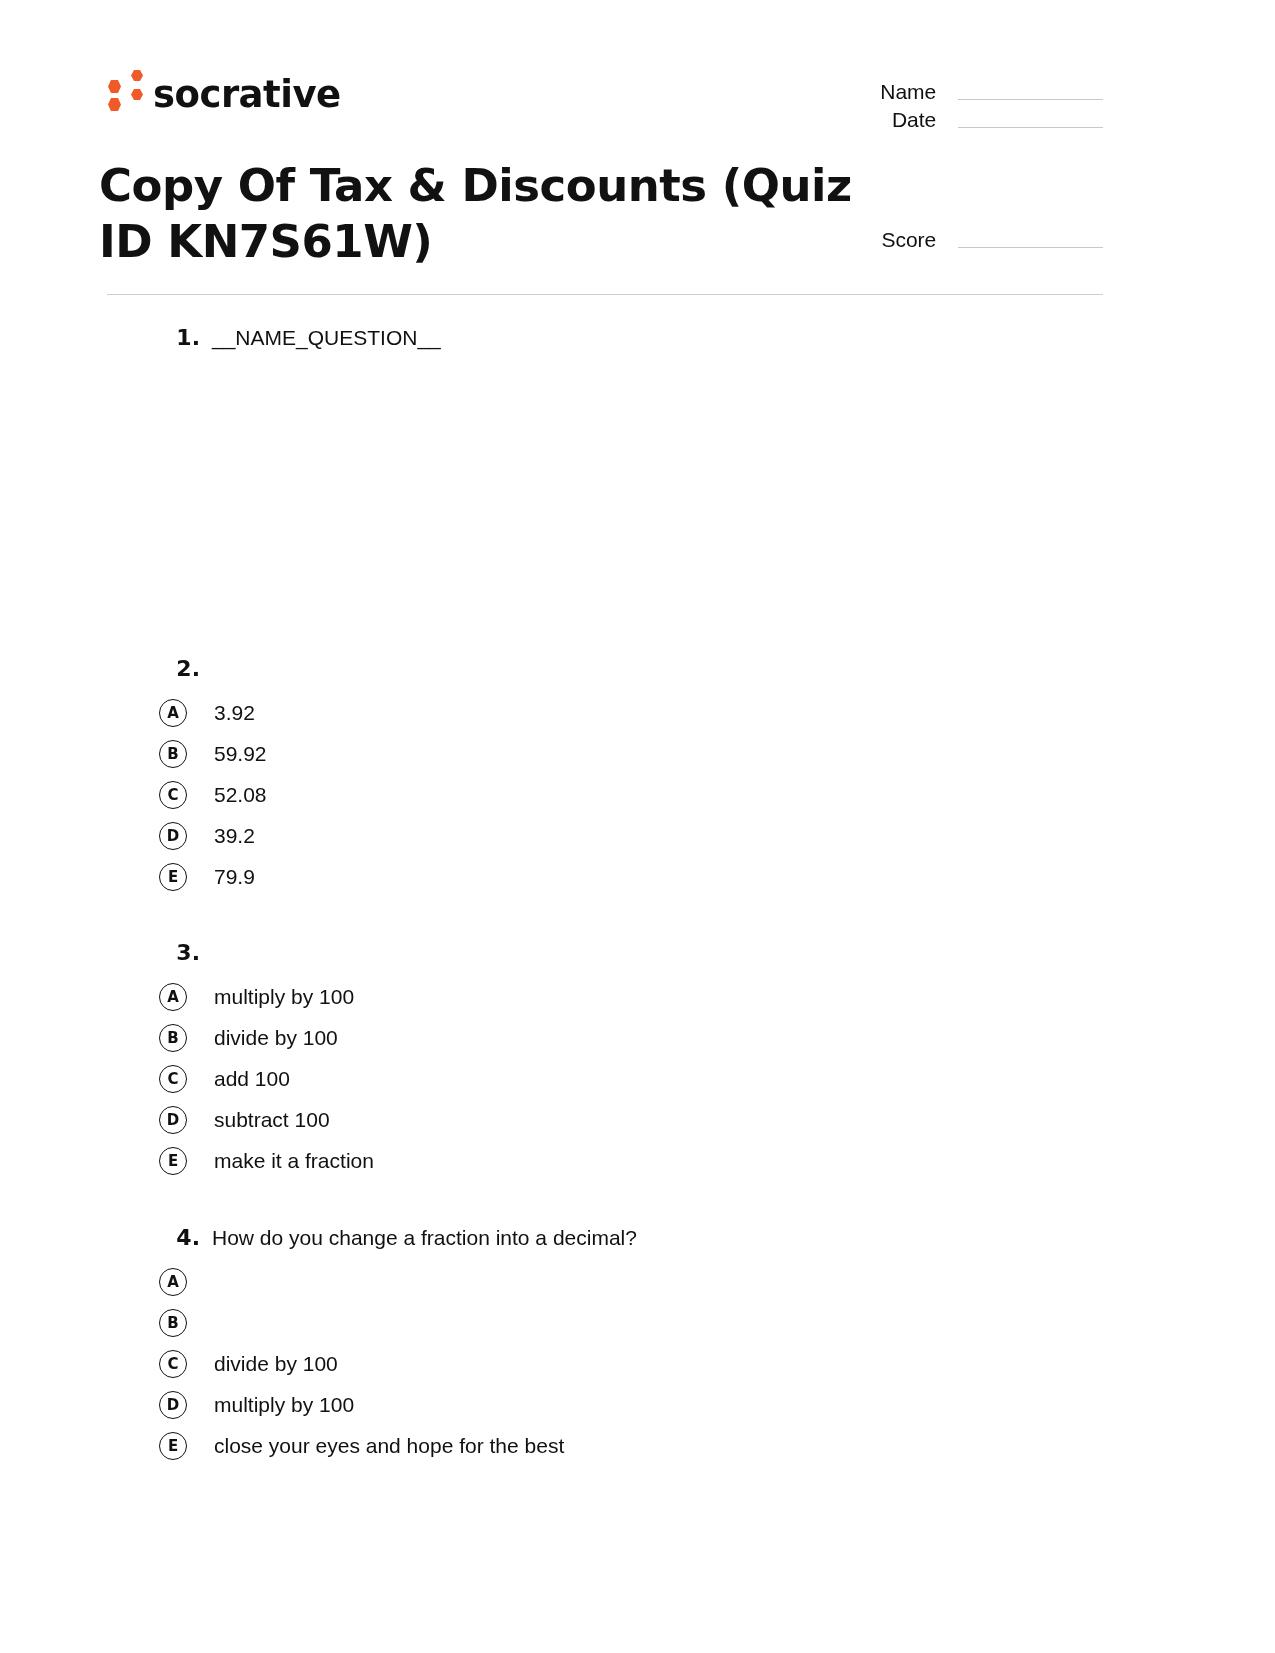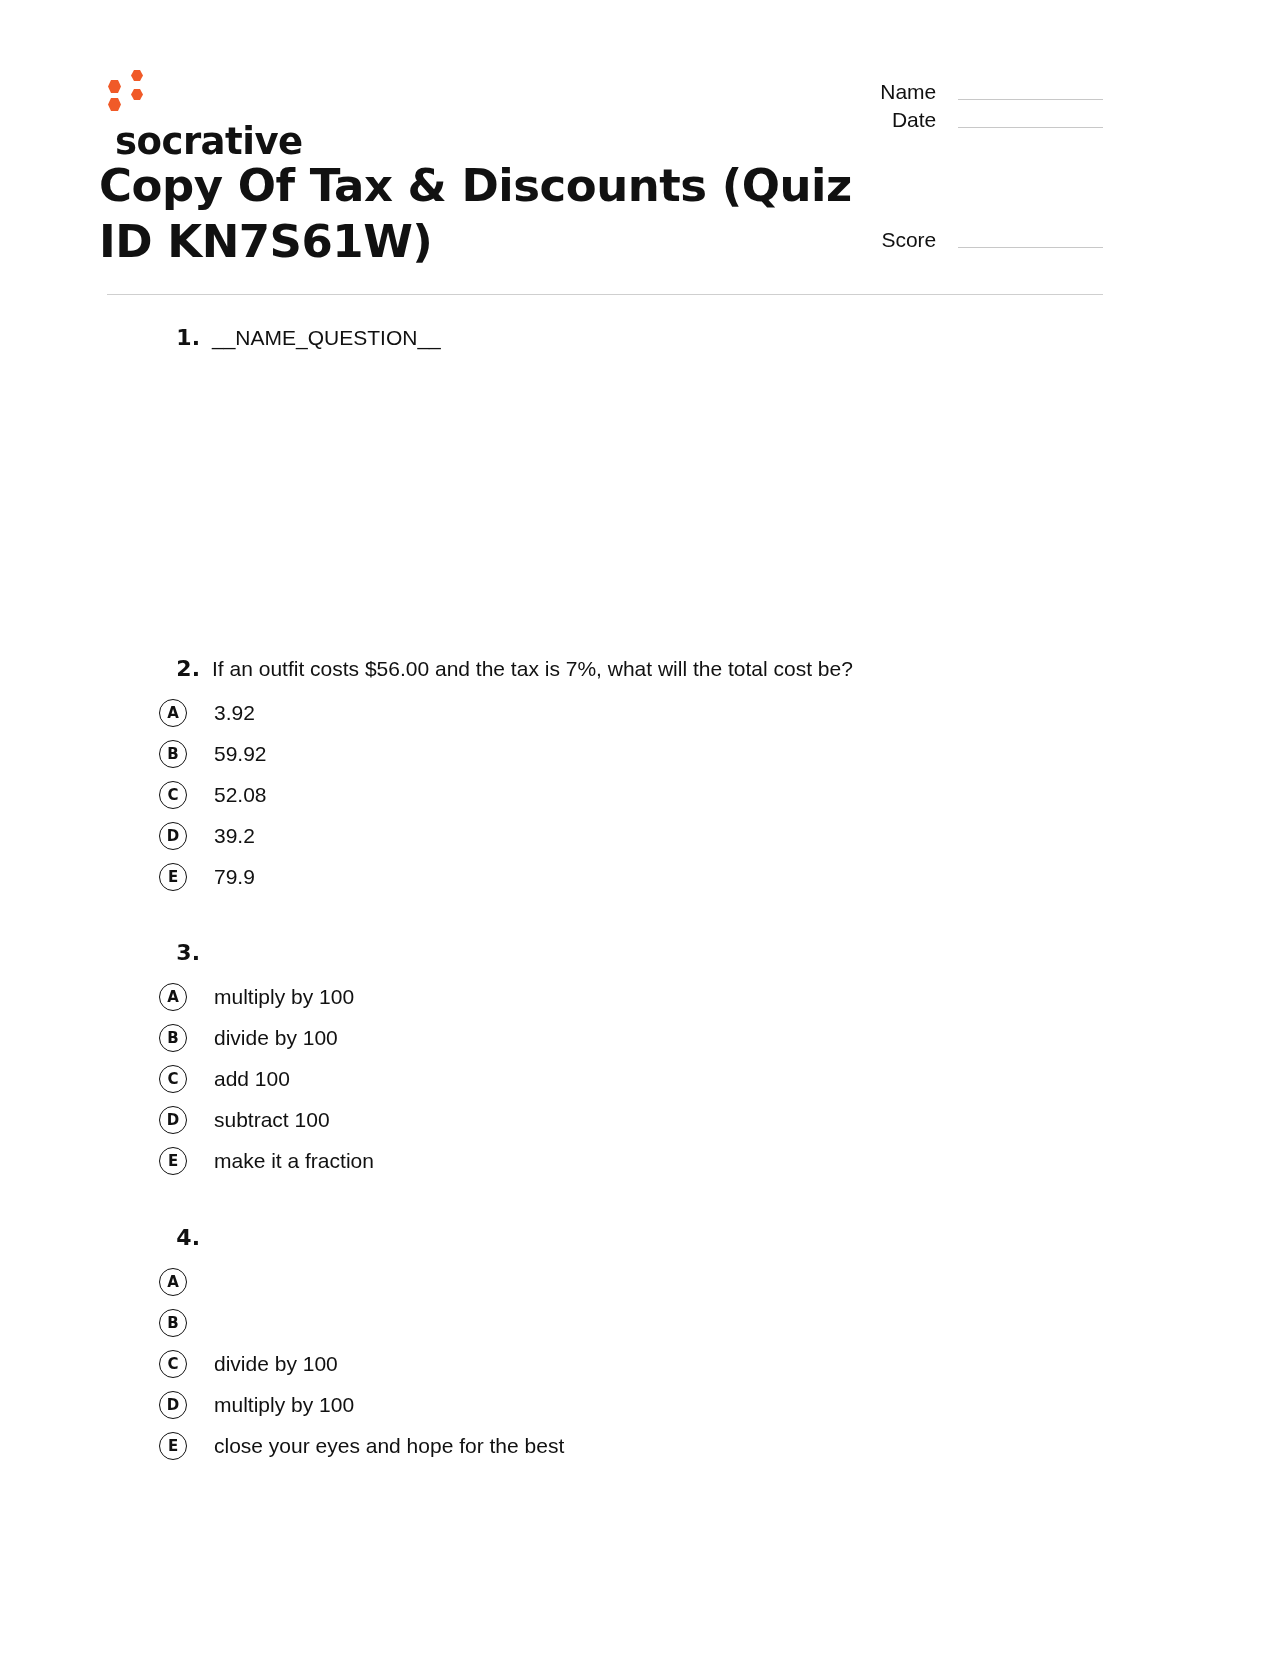--- a/index.html
+++ b/index.html
@@ -1,17 +1,17 @@
 <!DOCTYPE html>
 <html><head>
 <meta charset="utf-8">
 <style>
   html, body { margin: 0; padding: 0; background: #ffffff; }
   body { width: 1275px; height: 1653px; position: relative; font-family: "Liberation Sans", sans-serif; color: #111; overflow: hidden; }
-  .logo { position: absolute; left: 107px; top: 68px; display: flex; align-items: flex-start; flex-direction: column; }
+  .logo { position: absolute; left: 107px; top: 68px; display: flex; align-items: center; }
   .logo svg { width: 38px; height: 52px; }
   .logo-text { font-family: "DejaVu Sans", sans-serif; font-size: 37px; font-weight: 700; letter-spacing: -0.5px; margin-left: 8px; color: #111; }
   .meta { position: absolute; right: 172px; top: 76px; width: 240px; }
   .meta-row { display: flex; align-items: flex-end; justify-content: flex-end; height: 28px; gap: 8px; }
   .meta-row.score { margin-top: 92px; }
   .meta-label { font-size: 21px; color: #111; width: 80px; text-align: right; margin-right: 14px; }
   .meta-line { width: 158px; border-bottom: 1.5px solid #c8c8c8; margin-bottom: 4px; height: 1px; }
   .title { position: absolute; left: 99px; top: 158px; width: 760px; font-family: "DejaVu Sans", sans-serif; font-weight: 700; font-size: 45px; line-height: 56px; letter-spacing: -0.5px; color: #111; margin: 0; }
   .divider { position: absolute; left: 107px; top: 294px; width: 996px; border-top: 1.5px solid #cfcfcf; }
   .question { position: absolute; left: 158px; }
@@ -57,21 +57,20 @@
 <div class="question" style="top:325px;">
   <div class="q-head">
     <span class="q-num">1.</span>
     <span class="q-text">__NAME_QUESTION__</span>
   </div>
 </div>
 
 <div class="question" style="top:656px;">
   <div class="q-head">
     <span class="q-num">2.</span>
-    <span class="q-text">If an outfit costs $56.00 and the tax is 7%, what will the total cost be?</span>
   </div>
   <div class="option">
     <span class="badge">A</span>
     <span class="opt-text">3.92</span>
   </div>
   <div class="option">
     <span class="badge">B</span>
     <span class="opt-text">59.92</span>
   </div>
   <div class="option">
@@ -110,20 +109,21 @@
   </div>
   <div class="option">
     <span class="badge">E</span>
     <span class="opt-text">make it a fraction</span>
   </div>
 </div>
 
 <div class="question" style="top:1225px;">
   <div class="q-head">
     <span class="q-num">4.</span>
+    <span class="q-text">How do you change a fraction into a decimal?</span>
   </div>
   <div class="option">
     <span class="badge">A</span>
   </div>
   <div class="option">
     <span class="badge">B</span>
   </div>
   <div class="option">
     <span class="badge">C</span>
     <span class="opt-text">divide by 100</span>

